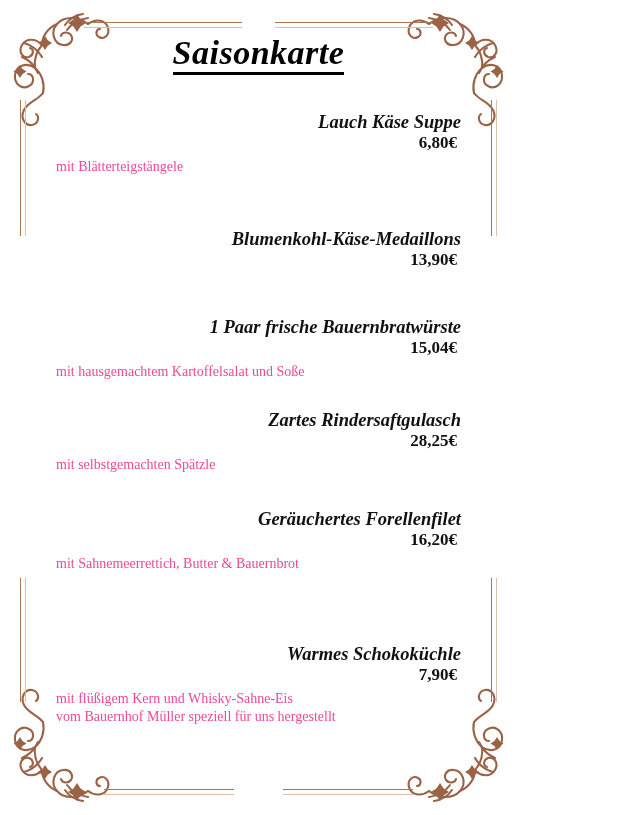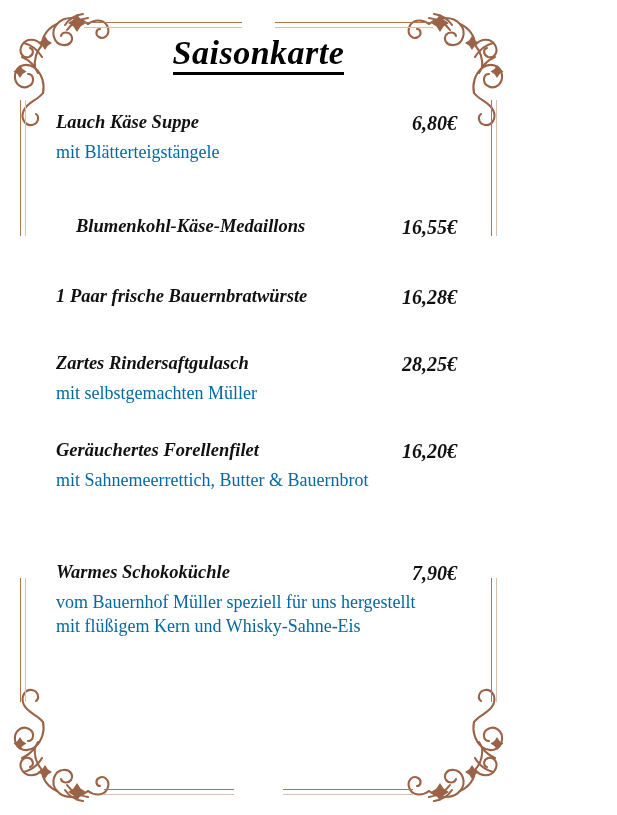--- a/index.html
+++ b/index.html
@@ -78,50 +78,50 @@
   }
 
   .items {
     margin-top: 40px;
   }
   .item {
     margin-bottom: 34px;
   }
   .item-head {
     display: flex;
-    align-items: flex-start;
+    align-items: flex-end;
     justify-content: space-between;
+    flex-direction: column;
   }
   .item-name {
     font-size: 18.5px;
     font-weight: bold;
     font-style: italic;
     color: #111;
     white-space: nowrap;
   }
   .item-price {
-    font-size: 20px;
+    font-size: 17px;
     font-weight: bold;
-    font-style: italic;
     color: #111;
     white-space: nowrap;
     padding-right: 4px;
   }
   .item-desc {
     margin-top: 5px;
-    font-size: 18px;
-    color: #0369a1;
+    font-size: 14px;
+    color: #ec4899;
     line-height: 1.35;
   }
   .item-desc div { white-space: nowrap; }
 
   
   .item-0 { margin-bottom: 52px; }
   .item-1 { margin-bottom: 47px; margin-left: 20px; }
-  .item-2 { margin-bottom: 44px; }
+  .item-2 { margin-bottom: 28px; }
   .item-3 { }
   .item-4 { margin-bottom: 70px; }
   .item-5 { margin-bottom: 9px; }
 </style>
 </head>
 <body>
 
 <div class="page">
 
   <div class="frame-layer">
@@ -243,57 +243,60 @@
           <div class="item-price">6,80€</div>
         </div>
         <div class="item-desc">
           <div>mit Blätterteigstängele</div>
         </div>
       </div>
 
       <div class="item item-1">
         <div class="item-head">
           <div class="item-name">Blumenkohl-Käse-Medaillons</div>
-          <div class="item-price">16,55€</div>
+          <div class="item-price">13,90€</div>
         </div>
       </div>
 
       <div class="item item-2">
         <div class="item-head">
           <div class="item-name">1 Paar frische Bauernbratwürste</div>
-          <div class="item-price">16,28€</div>
+          <div class="item-price">15,04€</div>
+        </div>
+        <div class="item-desc">
+          <div>mit hausgemachtem Kartoffelsalat und Soße</div>
         </div>
       </div>
 
       <div class="item item-3">
         <div class="item-head">
           <div class="item-name">Zartes Rindersaftgulasch</div>
           <div class="item-price">28,25€</div>
         </div>
         <div class="item-desc">
-          <div>mit selbstgemachten Müller</div>
+          <div>mit selbstgemachten Spätzle</div>
         </div>
       </div>
 
       <div class="item item-4">
         <div class="item-head">
           <div class="item-name">Geräuchertes Forellenfilet</div>
           <div class="item-price">16,20€</div>
         </div>
         <div class="item-desc">
           <div>mit Sahnemeerrettich, Butter &amp; Bauernbrot</div>
         </div>
       </div>
 
       <div class="item item-5">
         <div class="item-head">
           <div class="item-name">Warmes Schokoküchle</div>
           <div class="item-price">7,90€</div>
         </div>
         <div class="item-desc">
+          <div>mit flüßigem Kern und Whisky-Sahne-Eis</div>
           <div>vom Bauernhof Müller speziell für uns hergestellt</div>
-          <div>mit flüßigem Kern und Whisky-Sahne-Eis</div>
         </div>
       </div>
 
     </div>
   </div>
 </div>
 
 </body></html>

